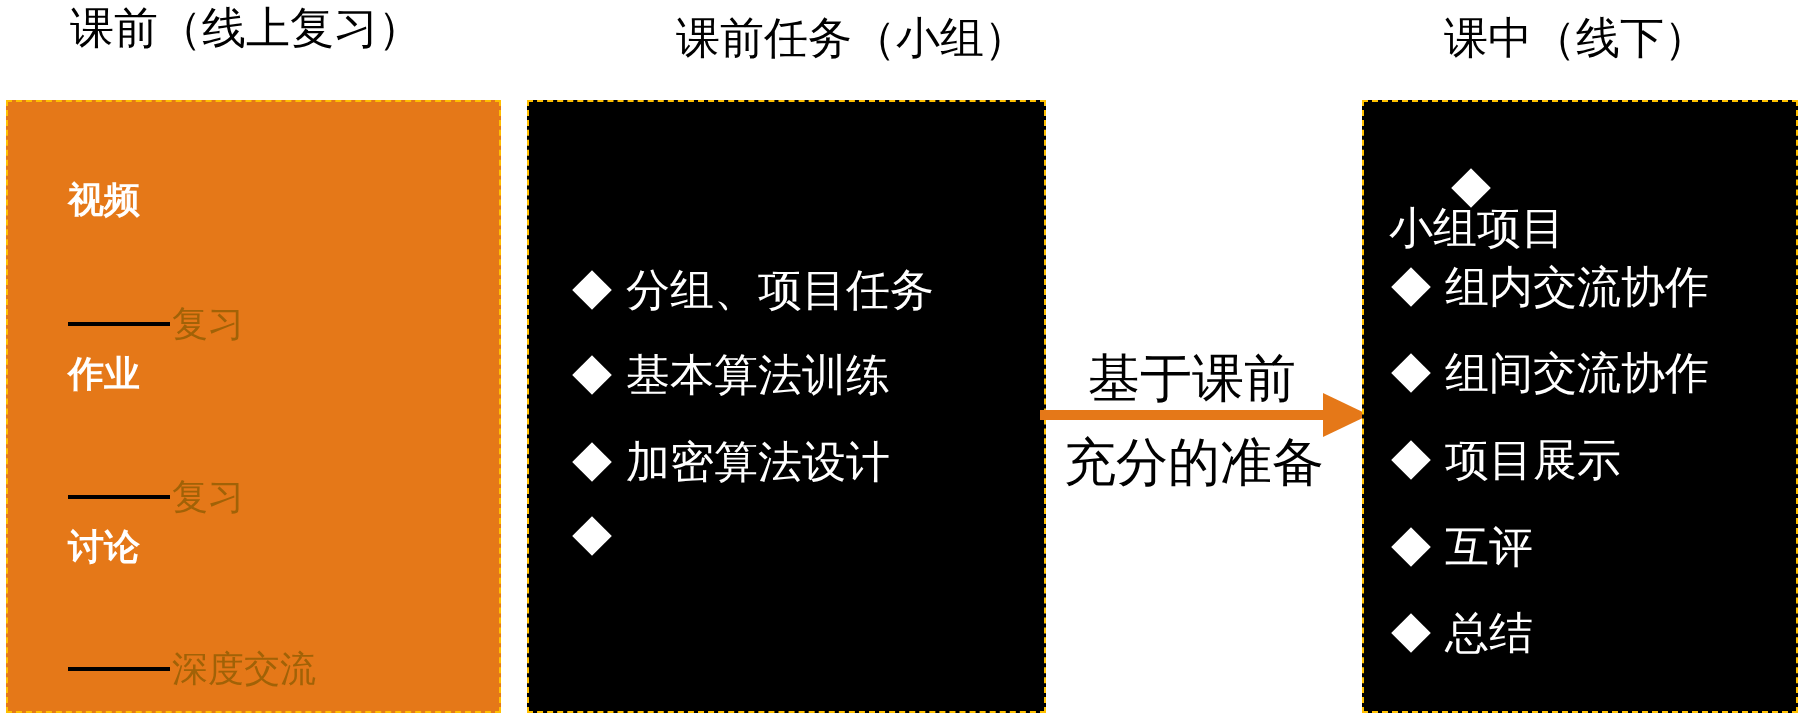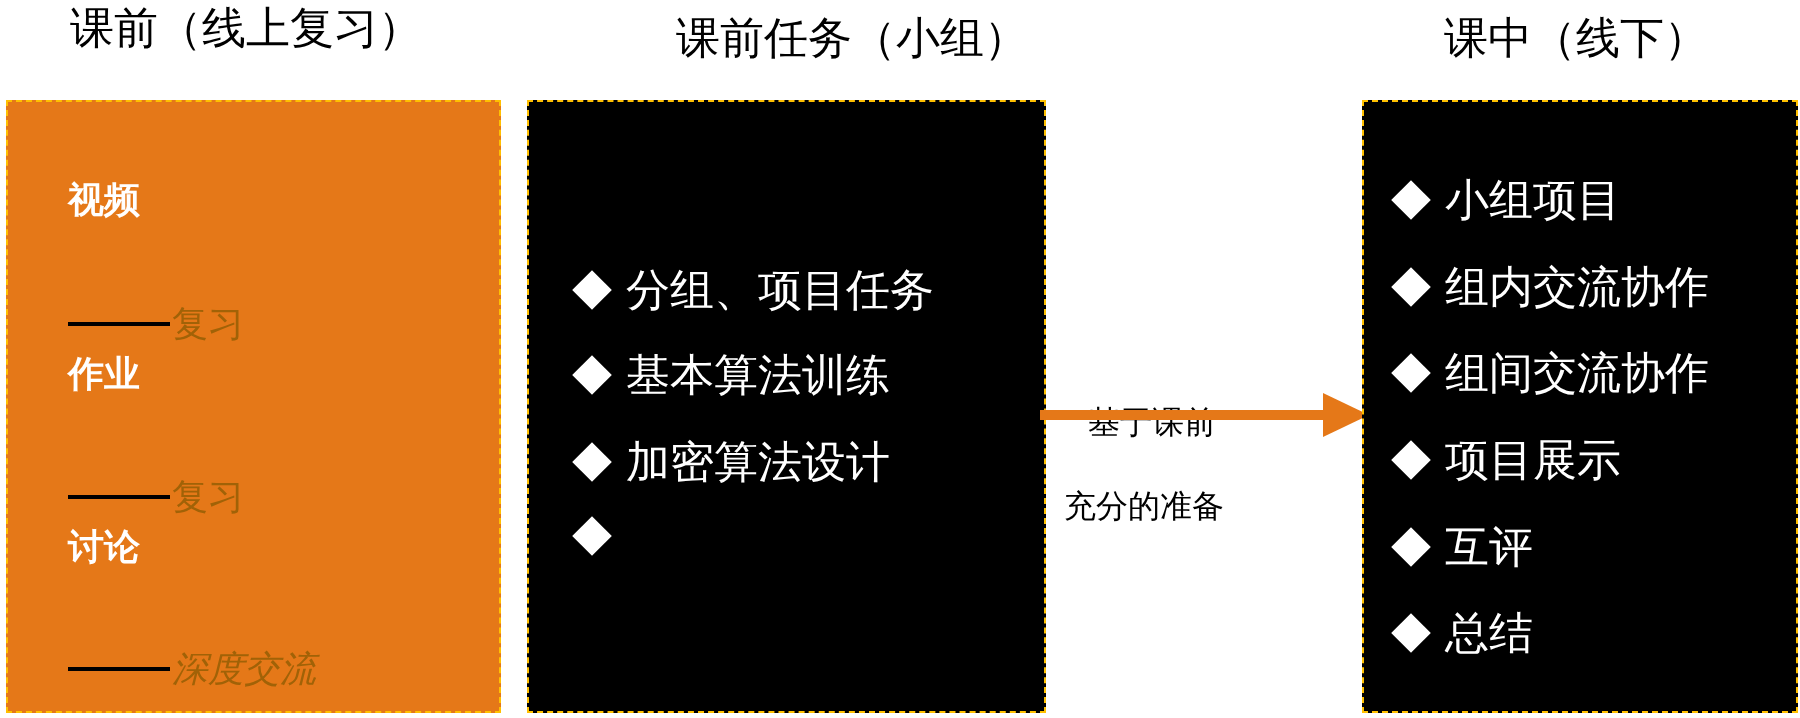--- a/index.html
+++ b/index.html
@@ -31,36 +31,36 @@
     .diamond {
       display: inline-block; width: 28px; height: 28px; background: #fff;
       transform: rotate(45deg); margin: 0 20px 0 8px;
     }
     .arrow-line { position: absolute; left: 1040px; top: 410px; width: 290px; height: 10px; background: #E57818; }
     .arrow-head {
       position: absolute; left: 1323px; top: 393px; width: 0; height: 0;
       border-top: 22px solid transparent; border-bottom: 22px solid transparent;
       border-left: 46px solid #E57818;
     }
-    .arrow-label { position: absolute; font-size: 32px; line-height: 52px; color: #000; white-space: nowrap; margin-top: 44px; }
+    .arrow-label { position: absolute; font-size: 52px; line-height: 52px; color: #000; white-space: nowrap; }
   </style>
 </head>
 <body>
 
 <div class="header" style="left:70px; top:2px;">课前（线上复习）</div>
 <div class="header" style="left:676px; top:12px;">课前任务（小组）</div>
 <div class="header" style="left:1444px; top:12px;">课中（线下）</div>
 
 <div class="box box-orange" style="left:6px; top:100px; width:495px; height:613px;"></div>
 <div class="line bold" style="left:68px; top:174px;">视频</div>
 <div class="line sub" style="left:68px; top:262px;"><span class="dash"></span><span>复习</span></div>
 <div class="line bold" style="left:68px; top:348px;">作业</div>
 <div class="line sub" style="left:68px; top:435px;"><span class="dash"></span><span>复习</span></div>
 <div class="line bold" style="left:68px; top:521px;">讨论</div>
-<div class="line sub" style="left:68px; top:607px;font-style:italic;"><span class="dash"></span><span>深度交流</span></div>
+<div class="line sub" style="left:68px; top:607px;"><span class="dash"></span><span>深度交流</span></div>
 
 <div class="box box-black" style="left:527px; top:100px; width:519px; height:613px;"></div>
 <div class="item" style="left:570px; top:264px;">
     <span class="diamond"></span>
     <span>分组、项目任务</span>
   </div>
 <div class="item" style="left:570px; top:349px;">
     <span class="diamond"></span>
     <span>基本算法训练</span>
   </div>
@@ -71,21 +71,21 @@
 <div class="item" style="left:570px; top:522px;">
     <span class="diamond"></span>
   </div>
 
 <div class="arrow-label" style="left:1088px; top:352px;">基于课前</div>
 <div class="arrow-line"></div>
 <div class="arrow-head"></div>
 <div class="arrow-label" style="left:1064px; top:436px;">充分的准备</div>
 
 <div class="box box-black" style="left:1362px; top:100px; width:436px; height:613px;"></div>
-<div class="item" style="left:1389px; top:174px;">
+<div class="item" style="left:1389px; top:174px;flex-direction:column;">
     <span class="diamond"></span>
     <span>小组项目</span>
   </div>
 <div class="item" style="left:1389px; top:261px;">
     <span class="diamond"></span>
     <span>组内交流协作</span>
   </div>
 <div class="item" style="left:1389px; top:347px;">
     <span class="diamond"></span>
     <span>组间交流协作</span>

